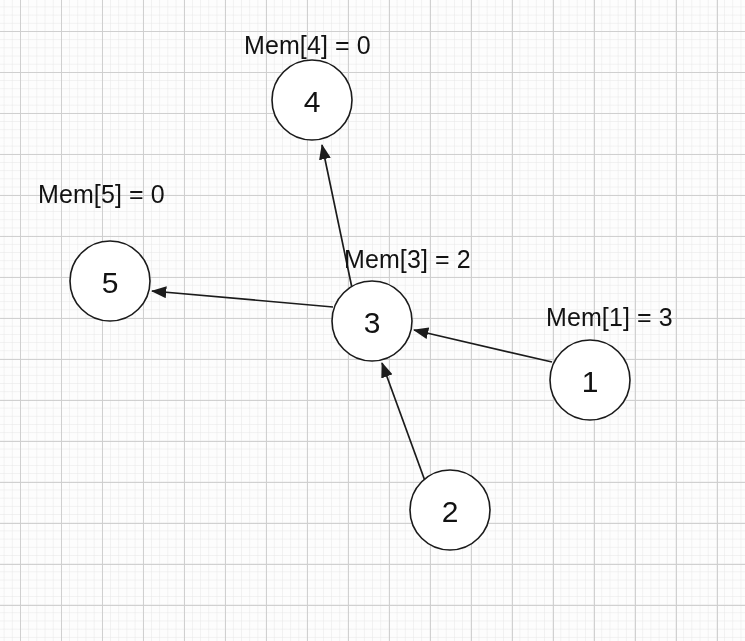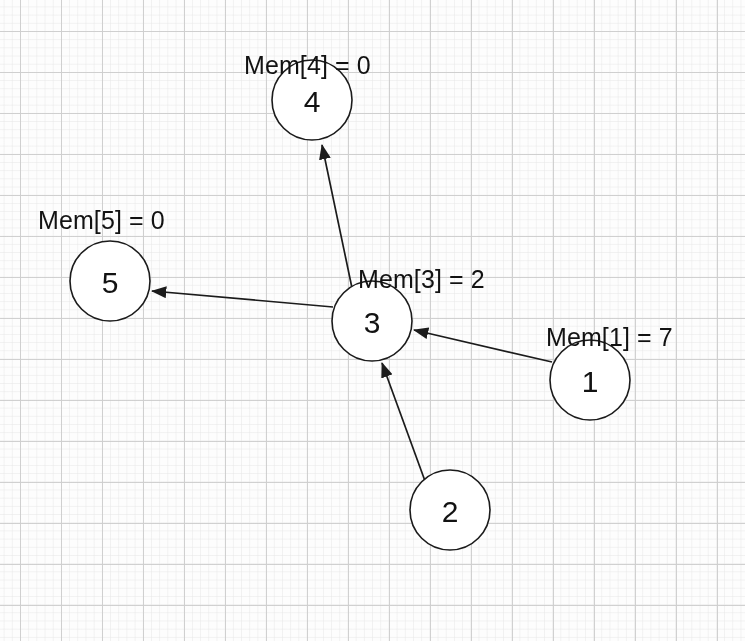--- a/index.html
+++ b/index.html
@@ -56,21 +56,20 @@
     fill: none;
   }
   .mem-label {
     position: absolute;
     font-family: "Liberation Sans", sans-serif;
     font-size: 25px;
     color: #121212;
     white-space: nowrap;
     line-height: 1;
     letter-spacing: 0.1px;
-    margin-top: 20px;
   }
 </style>
 </head>
 <body>
 
 <div id="canvas">
 
   <svg id="graph-svg" viewBox="0 0 745 641">
     <defs>
       <marker id="arrowhead" markerWidth="9" markerHeight="7" refX="8.4" refY="3.5" orient="auto" markerUnits="strokeWidth">
@@ -103,17 +102,17 @@
         <text class="node-label" x="590" y="381">1</text>
       </g>
       <g>
         <circle class="node-circle" cx="450" cy="510" r="40"></circle>
         <text class="node-label" x="450" y="511">2</text>
       </g>
     </g>
   </svg>
 
   <div class="mem-label" style="left: 244px; top: 33px;">Mem[4] = 0</div>
-  <div class="mem-label" style="left: 38px; top: 188px;">Mem[5] = 0</div>
-  <div class="mem-label" style="left: 358px; top: 247px;">Mem[3] = 2</div>
-  <div class="mem-label" style="left: 546px; top: 305px;">Mem[1] = 7</div>
+  <div class="mem-label" style="left: 38px; top: 182px;">Mem[5] = 0</div>
+  <div class="mem-label" style="left: 344px; top: 247px;">Mem[3] = 2</div>
+  <div class="mem-label" style="left: 546px; top: 305px;">Mem[1] = 3</div>
 
 </div>
 
 </body></html>

